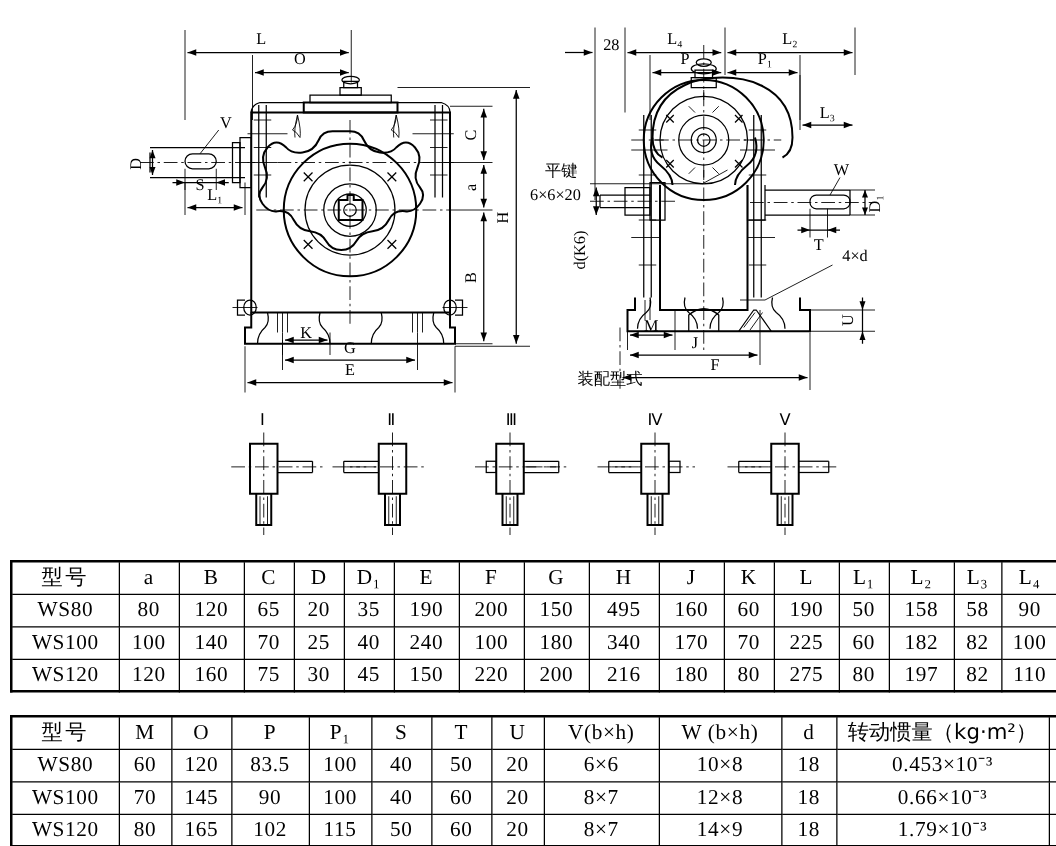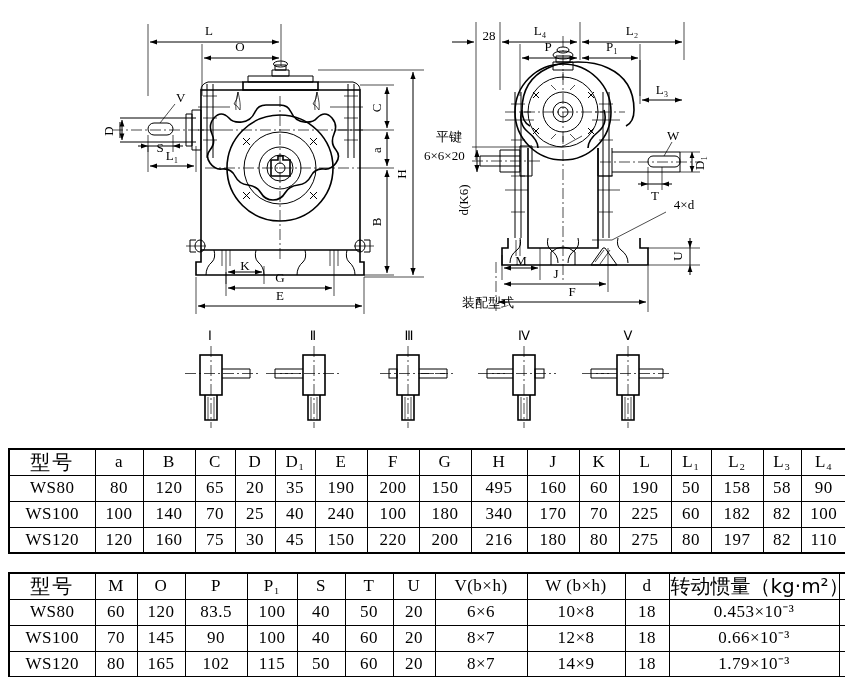--- a/index.html
+++ b/index.html
@@ -32,21 +32,21 @@
     vertical-align:middle;
     font-size:17px;
     font-weight:normal;
     padding:0 1px;
     white-space:nowrap;
     letter-spacing:.5px;
     line-height:24px;
   }
   table th{font-size:17px;}
   .outer{border:2px solid #000;}
-  .cjk{font-family:"DejaVu Sans", sans-serif;font-size:20px;letter-spacing:2px;}
+  .cjk{font-family:"DejaVu Sans", sans-serif;font-size:17px;letter-spacing:2px;}
 
   
   .wm-cjk{
     position:absolute;left:678px;top:628px;
     font-family:"DejaVu Sans", sans-serif;
     font-size:21px;color:#f08a94;letter-spacing:9px;
     opacity:.95;pointer-events:none;white-space:nowrap;
   }
   .wm-url{
     position:absolute;left:676px;top:653px;

